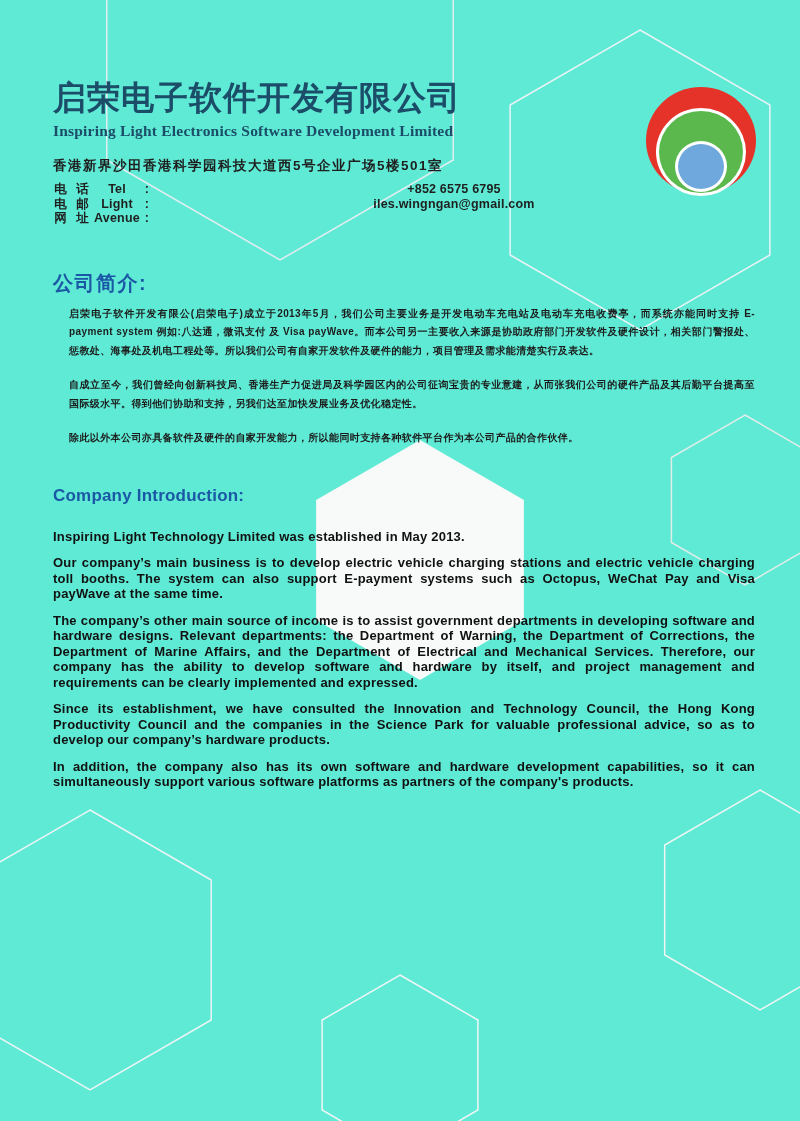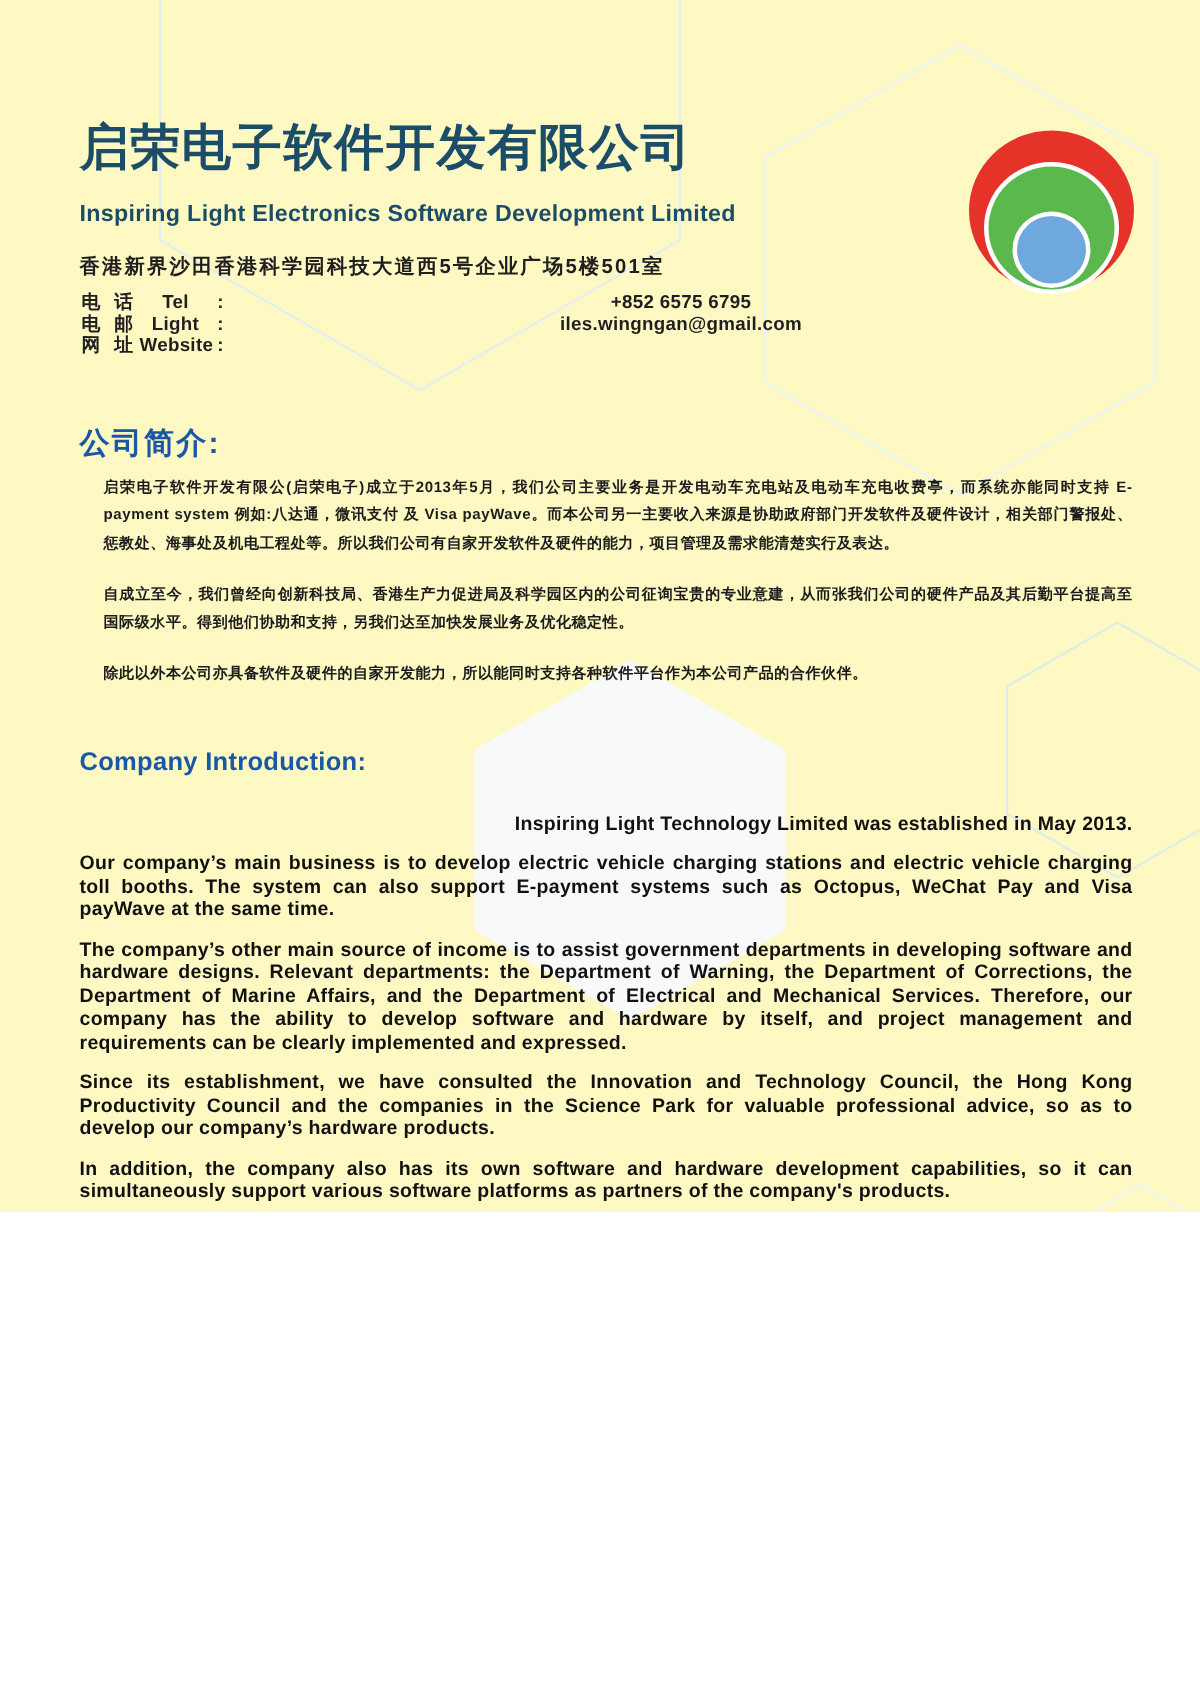--- a/index.html
+++ b/index.html
@@ -1,20 +1,20 @@
 <!DOCTYPE html>
 <html><head>
 <meta charset="utf-8">
 <style>
   html, body { margin: 0; padding: 0; background: #ffffff; }
   .page {
     position: relative;
     width: 800px;
-    height: 808px;
-    background: #fef9c3;
+    height: 1121px;
+    background: #5eead4;
     overflow: hidden;
     font-family: "Liberation Sans", "DejaVu Sans", sans-serif;
     color: #1a1a1a;
   }
   .bg-hex {
     position: absolute;
     top: 0; left: 0;
     width: 800px; height: 1121px;
     pointer-events: none;
   }
@@ -27,25 +27,26 @@
   .company-name-zh {
     margin: 0;
     padding-top: 80px;
     font-size: 33px;
     line-height: 36px;
     font-weight: 800;
     letter-spacing: 1px;
     color: #1B4D68;
   }
   .company-name-en {
-    margin-top: 18px;
+    margin-top: 6px;
     font-size: 15.5px;
     font-weight: 700;
     letter-spacing: 0.2px;
     color: #1B4D68;
+    font-family: Liberation Serif, serif;
   }
   .address-zh {
     margin-top: 17px;
     font-size: 13.5px;
     font-weight: 700;
     letter-spacing: 1.5px;
     color: #1f1f1f;
   }
   .address-en {
     margin-top: 3px;
@@ -128,21 +129,21 @@
   }
   .para-en {
     margin: 9px 0 11px 0;
     font-size: 13px;
     font-weight: 700;
     line-height: 15.5px;
     letter-spacing: 0.2px;
     text-align: justify;
     color: #111111;
   }
-  .para-en.first { text-align: right; margin-top: 23px; }
+  .para-en.first { text-align: left; margin-top: 23px; }
 </style>
 </head>
 <body>
 
 <div class="page">
 
   <svg class="bg-hex" viewBox="0 0 800 1121" xmlns="http://www.w3.org/2000/svg">
     <polygon points="280,-140 453.2,-40 453.2,160 280,260 106.8,160 106.8,-40" fill="none" stroke="#E3EEF2" stroke-width="1.5"></polygon>
     <polygon points="640,30 769.9,105 769.9,255 640,330 510.1,255 510.1,105" fill="none" stroke="#EAF3F6" stroke-width="1.5"></polygon>
     <polygon points="420,440 523.9,500 523.9,620 420,680 316.1,620 316.1,500" fill="#F7FAF8" stroke="none"></polygon>
@@ -175,21 +176,21 @@
         <span>+852 6575 6795</span>
       </div>
       <div class="contact-row">
         <span class="zh-label">电 邮</span>
         <span>Light</span>
         <span>:</span>
         <span>iles.wingngan@gmail.com</span>
       </div>
       <div class="contact-row">
         <span class="zh-label">网 址</span>
-        <span>Website</span>
+        <span>Avenue</span>
         <span>:</span>
       </div>
     </div>
 
     <h2 class="section-zh-heading">公司简介:</h2>
     <p class="para-zh">启荣电子软件开发有限公(启荣电子)成立于2013年5月，我们公司主要业务是开发电动车充电站及电动车充电收费亭，而系统亦能同时支持 E-payment system 例如:八达通，微讯支付 及 Visa payWave。而本公司另一主要收入来源是协助政府部门开发软件及硬件设计，相关部门警报处、惩教处、海事处及机电工程处等。所以我们公司有自家开发软件及硬件的能力，项目管理及需求能清楚实行及表达。</p>
     <p class="para-zh">自成立至今，我们曾经向创新科技局、香港生产力促进局及科学园区内的公司征询宝贵的专业意建，从而张我们公司的硬件产品及其后勤平台提高至国际级水平。得到他们协助和支持，另我们达至加快发展业务及优化稳定性。</p>
     <p class="para-zh">除此以外本公司亦具备软件及硬件的自家开发能力，所以能同时支持各种软件平台作为本公司产品的合作伙伴。</p>
 
     <h2 class="section-en-heading">Company Introduction:</h2>

